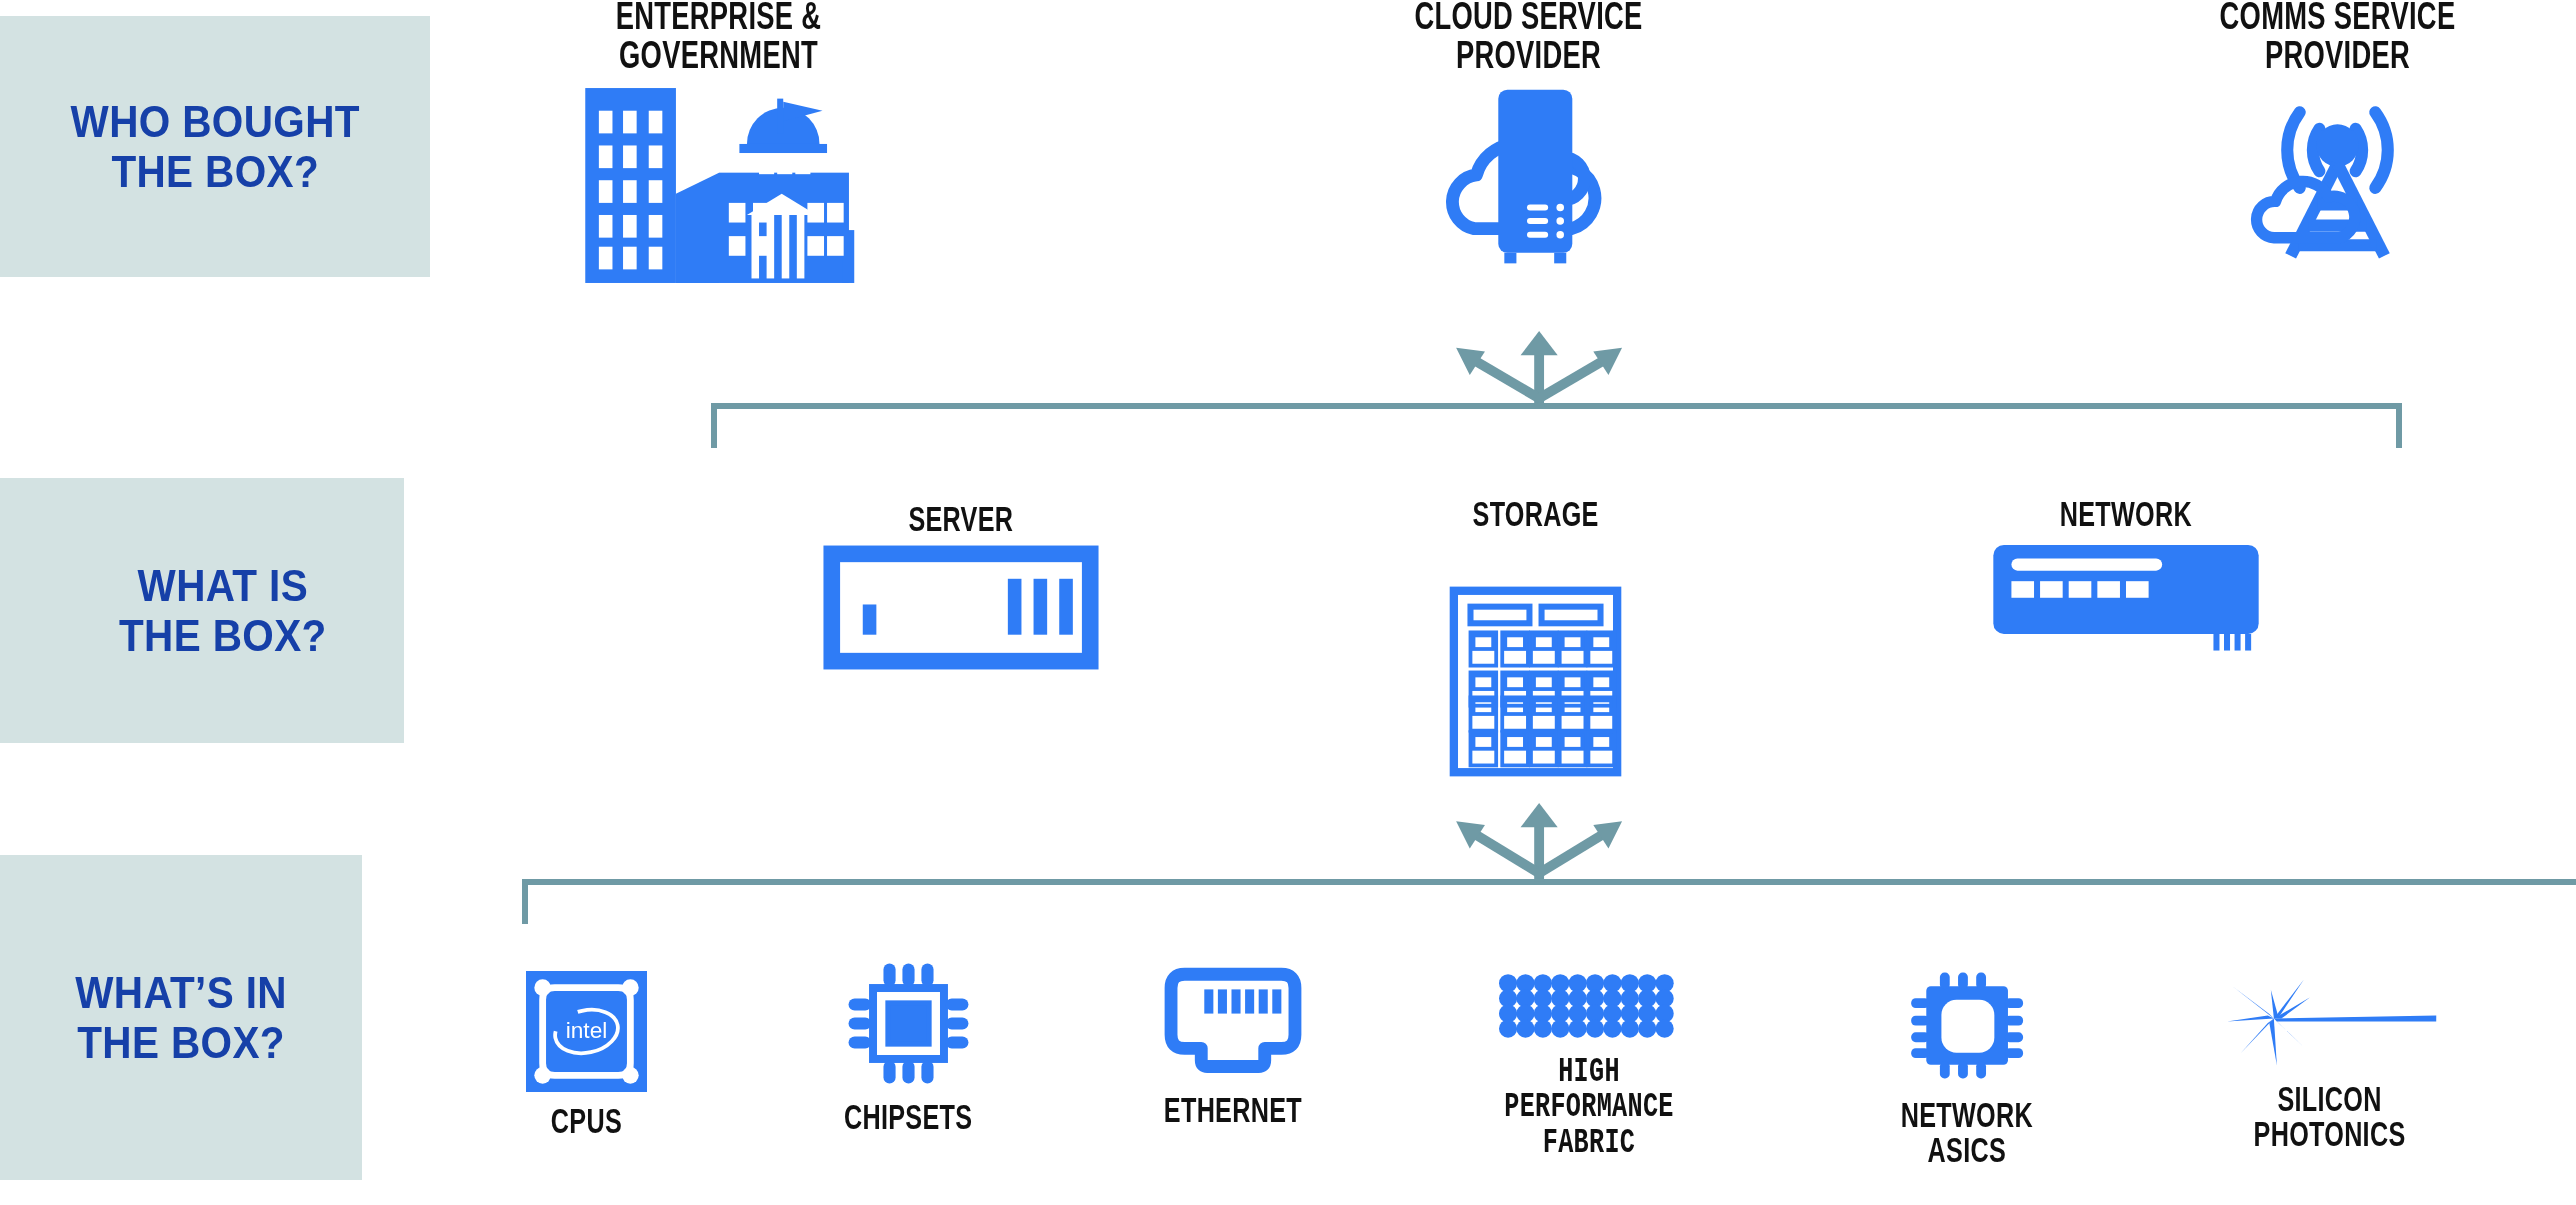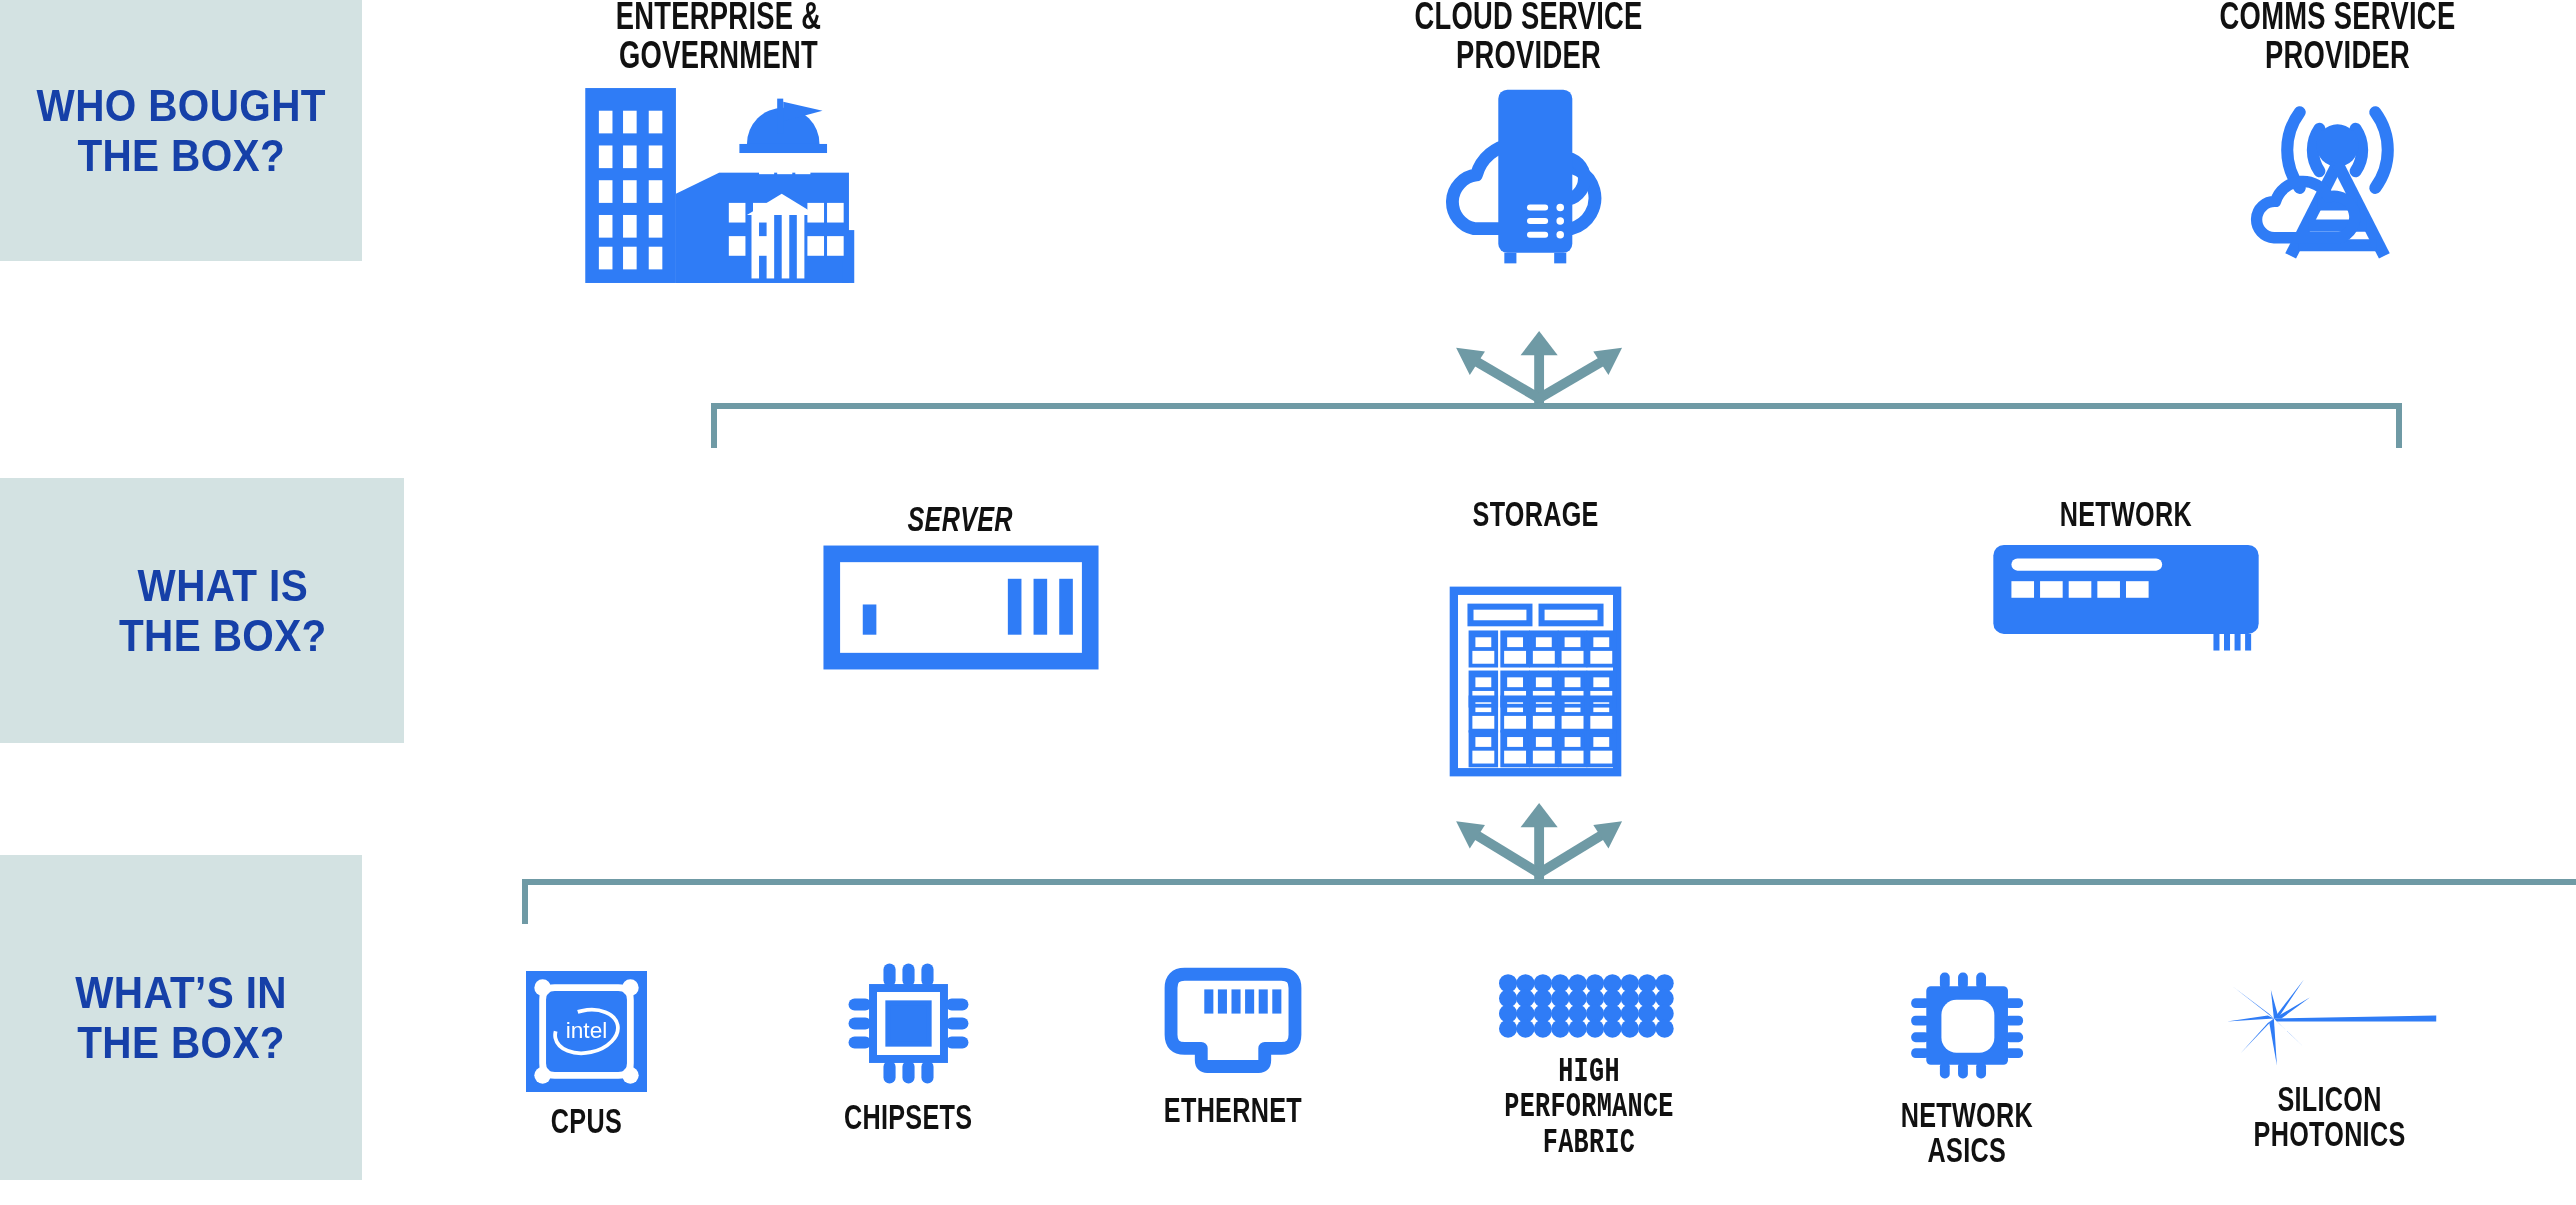--- a/index.html
+++ b/index.html
@@ -9,21 +9,21 @@
   
   .label-block{
     position:absolute;left:0;background:#d3e2e2;
     display:flex;align-items:center;justify-content:center;text-align:center;
   }
   .label-block .label-text{
     color:#1640a8;font-weight:bold;font-size:44px;line-height:1.12;
     letter-spacing:0.4px;transform:scaleX(.92);transform-origin:center;
     white-space:pre-line;
   }
-  #lb0{top:0;width:362px;height:261px;align-items:center;}
+  #lb0{top:16px;width:430px;height:261px;align-items:center;}
   #lb1{top:478px;width:362px;height:265px;padding-left:42px;}
   #lb2{top:855px;width:362px;height:325px;}
 
   
   .node{position:absolute;display:flex;flex-direction:column;align-items:center;}
   .cap{
     color:#111;font-weight:bold;letter-spacing:0.4px;text-align:center;
     transform:scaleX(.72);transform-origin:center;white-space:pre-line;line-height:1.02;
   }
   .cap.top{font-size:38px;margin-bottom:7.6px;}
@@ -160,21 +160,21 @@
       <rect x="123" y="22" width="13" height="78"></rect>
       <path d="M129.5 0 L154 32 L105 32 Z"></path>
       <path d="M129 96 L44 46 L51 35 L136 85 Z"></path>
       <path d="M20 22 L58 27 L38 58 Z"></path>
       <path d="M130 96 L215 46 L208 35 L123 85 Z"></path>
       <path d="M239 22 L201 27 L221 58 Z"></path>
     </g>
   </svg>
 </div>
 
-<div class="node" style="left:726px;top:501px;width:469px;font-style:italic;">
+<div class="node" style="left:726px;top:501px;width:469px;">
   <div class="cap mid">SERVER</div>
   <div class="ico">
     <svg width="266" height="115" viewBox="0 0 352 152">
       <rect x="5" y="5" width="342" height="142" fill="none" stroke="#2f7cf6" stroke-width="22"></rect>
       <rect x="46" y="72" width="18" height="40" fill="#2f7cf6"></rect>
       <rect x="238" y="38" width="18" height="74" fill="#2f7cf6"></rect>
       <rect x="272" y="38" width="18" height="74" fill="#2f7cf6"></rect>
       <rect x="306" y="38" width="18" height="74" fill="#2f7cf6"></rect>
     </svg>
   </div>

